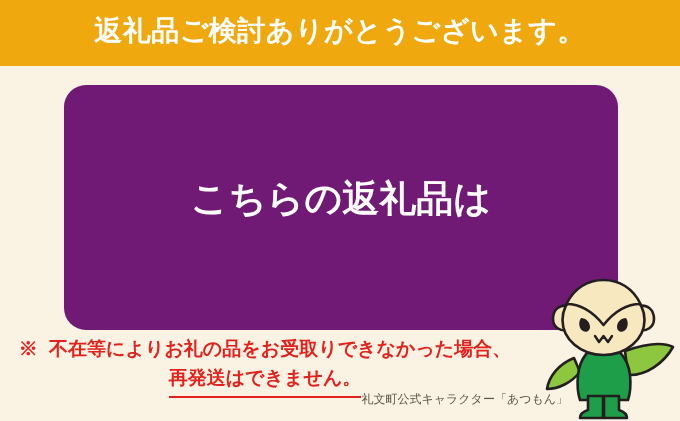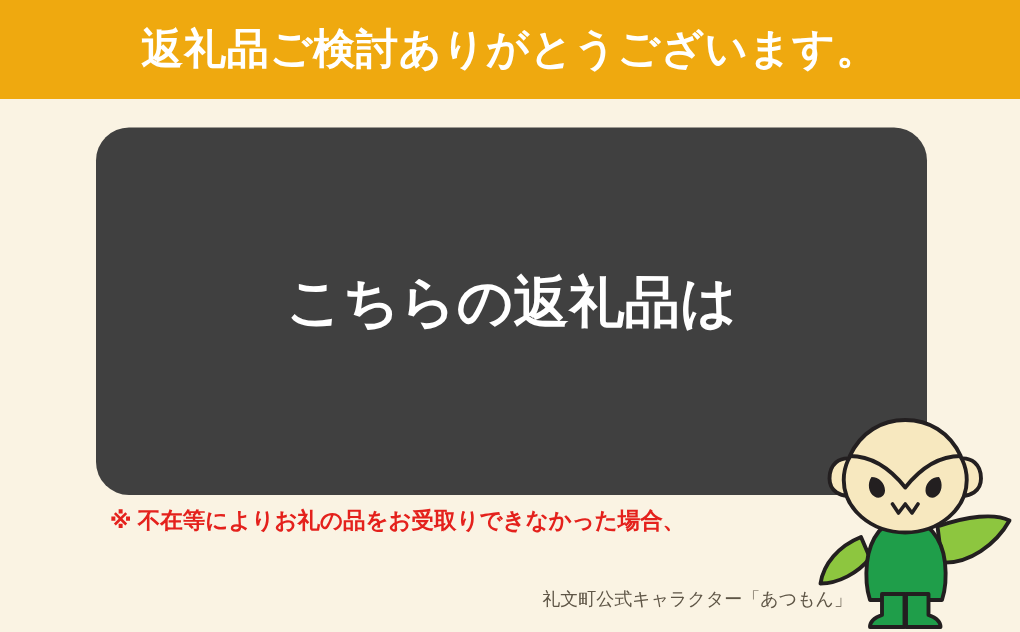--- a/index.html
+++ b/index.html
@@ -13,20 +13,21 @@
     overflow: hidden;
     background: #faf3e3;
     font-family: "Liberation Sans", "DejaVu Sans", sans-serif;
   }
 
   #stage {
     position: relative;
     width: 680px;
     height: 421px;
     background: #faf3e3;
+    font-family: Liberation Mono, monospace;
   }
 
   
   .header-bar {
     position: absolute;
     left: 0;
     top: 0;
     width: 680px;
     height: 66px;
     background: #efa90f;
@@ -43,21 +44,21 @@
     white-space: nowrap;
   }
 
   
   .green-panel {
     position: absolute;
     left: 64px;
     top: 85px;
     width: 554px;
     height: 245px;
-    background: #404040;
+    background: #701a75;
     border-radius: 22px;
     display: flex;
     flex-direction: column;
     align-items: center;
     justify-content: center;
     box-sizing: border-box;
     padding-top: 8px;
   }
   .panel-line {
     white-space: nowrap;
@@ -82,21 +83,21 @@
   }
 
   
   .notice {
     position: absolute;
     left: 0;
     top: 336px;
     width: 530px;
     text-align: center;
     color: #e4211c;
-    font-size: 15px;
+    font-size: 19px;
     font-weight: bold;
     line-height: 1.55;
   }
   .notice-line-1 {
     display: block;
     white-space: nowrap;
   }
   .notice-line-2 {
     display: inline-block;
     white-space: nowrap;
@@ -138,20 +139,21 @@
   <div class="header-bar">
     <div class="header-title">返礼品ご検討ありがとうございます。</div>
   </div>
 
   <div class="green-panel">
     <div class="panel-line panel-line-1">こちらの返礼品は</div>
   </div>
 
   <div class="notice">
     <span class="notice-line-1">※ 不在等によりお礼の品をお受取りできなかった場合、</span>
+    <span class="notice-line-2">再発送はできません。</span>
   </div>
 
   <div class="credit">礼文町公式キャラクター「あつもん」</div>
 
   <div class="mascot">
     <svg viewBox="0 0 147 149" xmlns="http://www.w3.org/2000/svg">
       <g stroke="#231f20" stroke-width="2.6" stroke-linejoin="round" stroke-linecap="round">
 
         <path d="M41 86 C26 92 16 104 14 117 C26 117 39 110 47 100 Z" fill="#8dc63f"></path>
 

